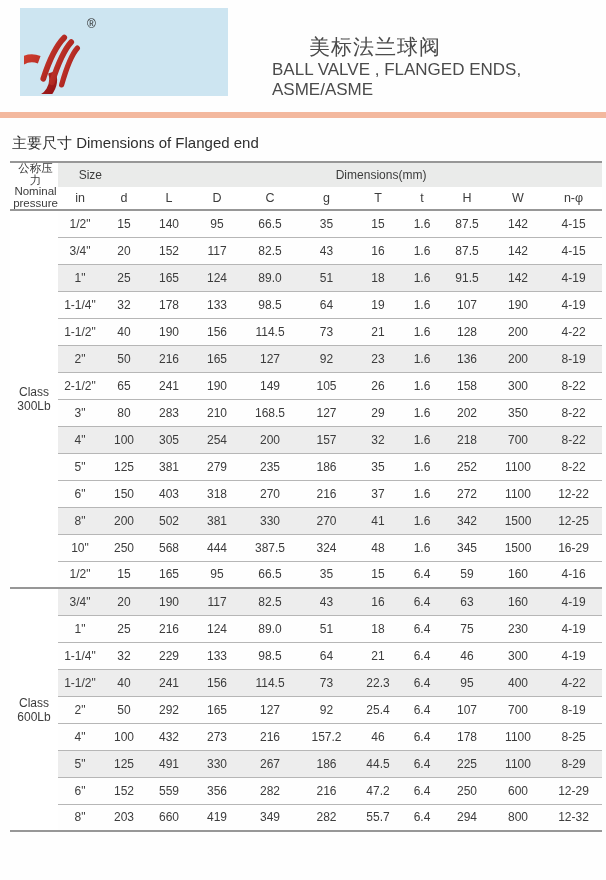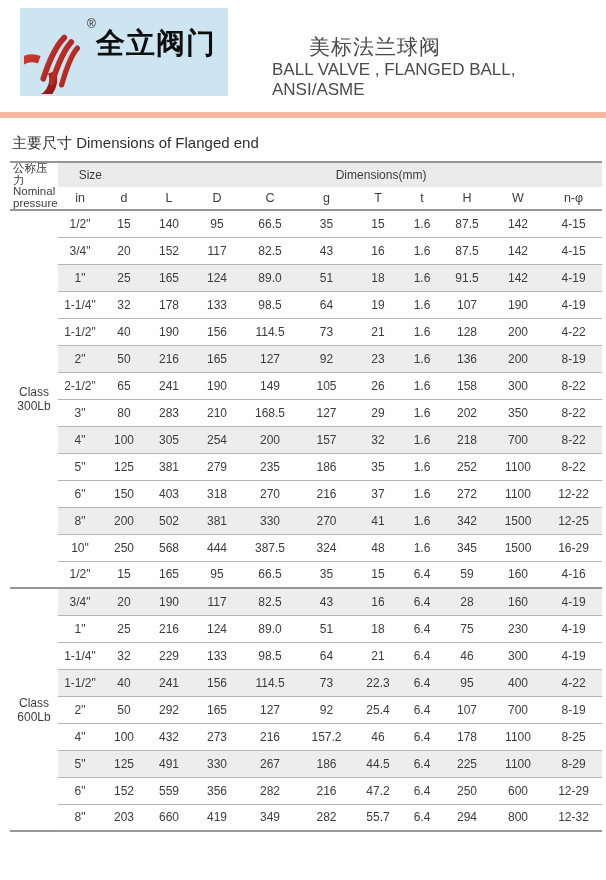--- a/index.html
+++ b/index.html
@@ -19,21 +19,21 @@
   .title-en { position:absolute; left:272px; top:60px; font-size:17px; color:#4b4b4b; }
 
   .accent-bar { position:absolute; left:0; top:112px; width:606px; height:6px; background:#f3b89e; }
 
   
   .table-title { position:absolute; left:12px; top:134px; font-size:15px; color:#2f2f2f; }
   table.dim { position:absolute; left:10px; top:161px; width:592px; border-collapse:collapse; table-layout:fixed; }
 
   thead th { font-weight:normal; color:#3c3c3c; }
   th.pressure { border-top:2px solid #979797; border-bottom:2px solid #979797;
-                text-align:left; padding-left:3px; font-size:11.5px; line-height:11.5px;
+                text-align:center; padding-left:3px; font-size:11.5px; line-height:11.5px;
                 vertical-align:middle; background:#fff; }
   tr.hrow1 th.band { background:#eaebea; border-top:2px solid #979797; height:18px; font-size:12px; }
   th.size-h { text-align:right; padding-left:11px; }
   th.dims-h { text-align:center; padding-left:58px; }
   tr.hrow2 th { height:17px; border-bottom:2px solid #979797; font-size:12.5px; text-align:center; background:#fff; }
 
   tbody td { height:27px; border-bottom:1px solid #b6b6b6; text-align:center; font-size:12px; color:#3c3c3c; background:transparent; }
   tbody tr.shade td { background:#ededed; }
   tbody td.grouplabel { background:#fff !important; border-bottom:2px solid #979797;
                         font-size:12px; line-height:14px; vertical-align:middle; text-align:center;margin-top:44px; }
@@ -53,25 +53,24 @@
         </linearGradient>
       </defs>
 
       <path d="M 31.8 60.6 A 24 24 0 1 1 17.4 46.2" fill="none" stroke="url(#redg)" stroke-width="9"></path>
 
       <path d="M 46 21 Q 33 34 22 68" fill="none" stroke="url(#redg)" stroke-width="6.5" stroke-linecap="round"></path>
       <path d="M 54 26 Q 43 38 32 72" fill="none" stroke="url(#redg)" stroke-width="6.5" stroke-linecap="round"></path>
       <path d="M 61 33 Q 52 43 43 75" fill="none" stroke="url(#redg)" stroke-width="6" stroke-linecap="round"></path>
     </svg>
     <span class="reg-mark">®</span>
-    <div class="brand-cn">全立阀门</div>
   </div>
 
   <div class="title-cn">美标法兰球阀</div>
-  <div class="title-en">BALL VALVE , FLANGED BALL, ANSI/ASME</div>
+  <div class="title-en">BALL VALVE , FLANGED ENDS, ASME/ASME</div>
 
   <div class="accent-bar" style="background: rgb(243, 184, 158);"></div>
 
   <div class="table-title">主要尺寸 Dimensions of Flanged end</div>
 
   <table class="dim">
     <colgroup>
       <col style="width:48px">
         <col style="width:44px">
         <col style="width:44px">
@@ -302,21 +301,21 @@
             <div>600Lb</div>
           </td>
           <td>3/4"</td>
           <td>20</td>
           <td>190</td>
           <td>117</td>
           <td>82.5</td>
           <td>43</td>
           <td>16</td>
           <td>6.4</td>
-          <td>28</td>
+          <td>63</td>
           <td>160</td>
           <td>4-19</td>
         </tr>
         <tr>
           <td>1"</td>
           <td>25</td>
           <td>216</td>
           <td>124</td>
           <td>89.0</td>
           <td>51</td>

